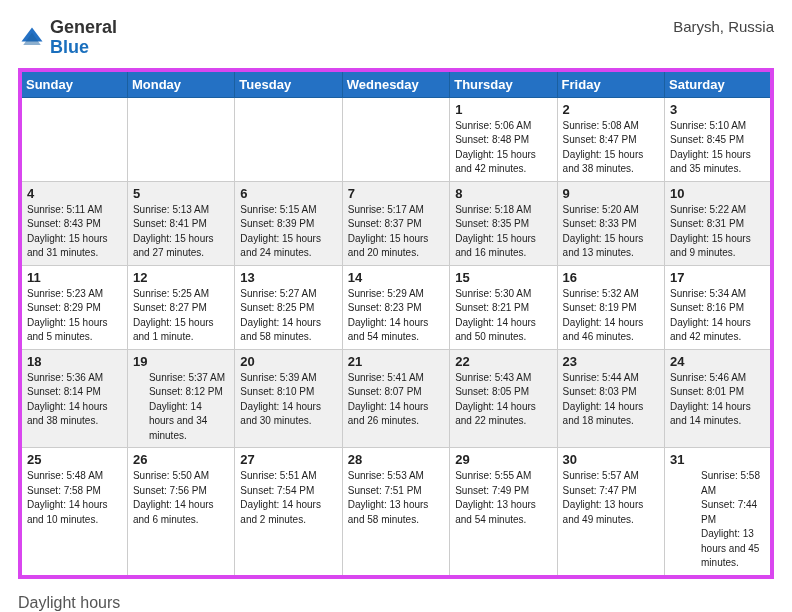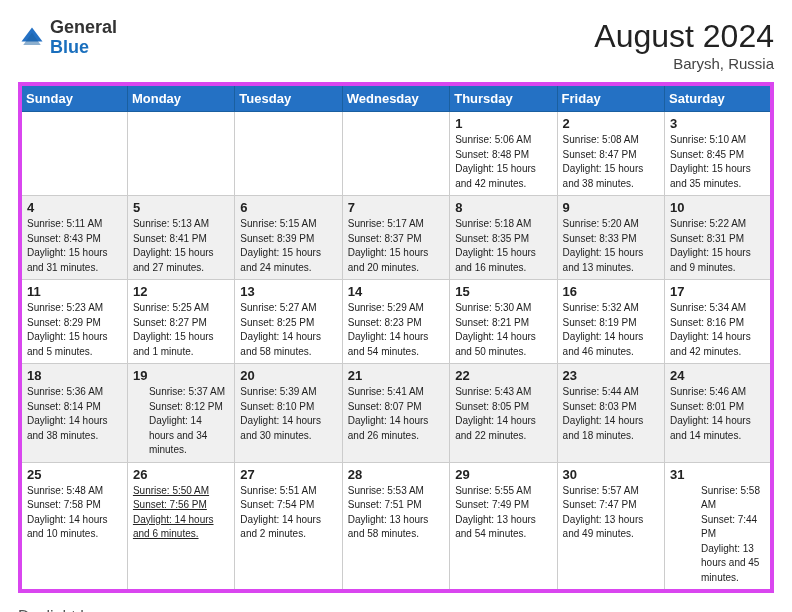--- a/index.html
+++ b/index.html
@@ -108,21 +108,20 @@
       <svg class="logo-icon" viewBox="0 0 32 32">
         <polygon points="16,4 28,20 4,20" fill="#2471c4"></polygon>
         <polygon points="16,10 26,24 6,24" fill="#1a5fa0" opacity="0.5"></polygon>
       </svg>
       <div class="logo-text">
         <span class="general">General</span><br>
         <span class="blue">Blue</span>
       </div>
     </div>
     <div class="title-block">
-      <div class="month-year">August 2024</div>
       <div class="location">Barysh, Russia</div>
     </div>
   </div>
 
   <table class="calendar">
     <thead>
       <tr>
         <th>Sunday</th>
         <th>Monday</th>
         <th>Tuesday</th>
@@ -291,21 +290,21 @@
         </tr>
         <tr>
           <td class="">
             <span class="day-number">25</span>
             <div class="day-info" style="white-space: pre-line;">Sunrise: 5:48 AM
 Sunset: 7:58 PM
 Daylight: 14 hours and 10 minutes.</div>
           </td>
           <td class="">
             <span class="day-number">26</span>
-            <div class="day-info" style="white-space: pre-line; text-decoration: underline;">Sunrise: 5:50 AM
+            <div class="day-info" style="white-space: pre-line;">Sunrise: 5:50 AM
 Sunset: 7:56 PM
 Daylight: 14 hours and 6 minutes.</div>
           </td>
           <td class="">
             <span class="day-number">27</span>
             <div class="day-info" style="white-space: pre-line;">Sunrise: 5:51 AM
 Sunset: 7:54 PM
 Daylight: 14 hours and 2 minutes.</div>
           </td>
           <td class="">

